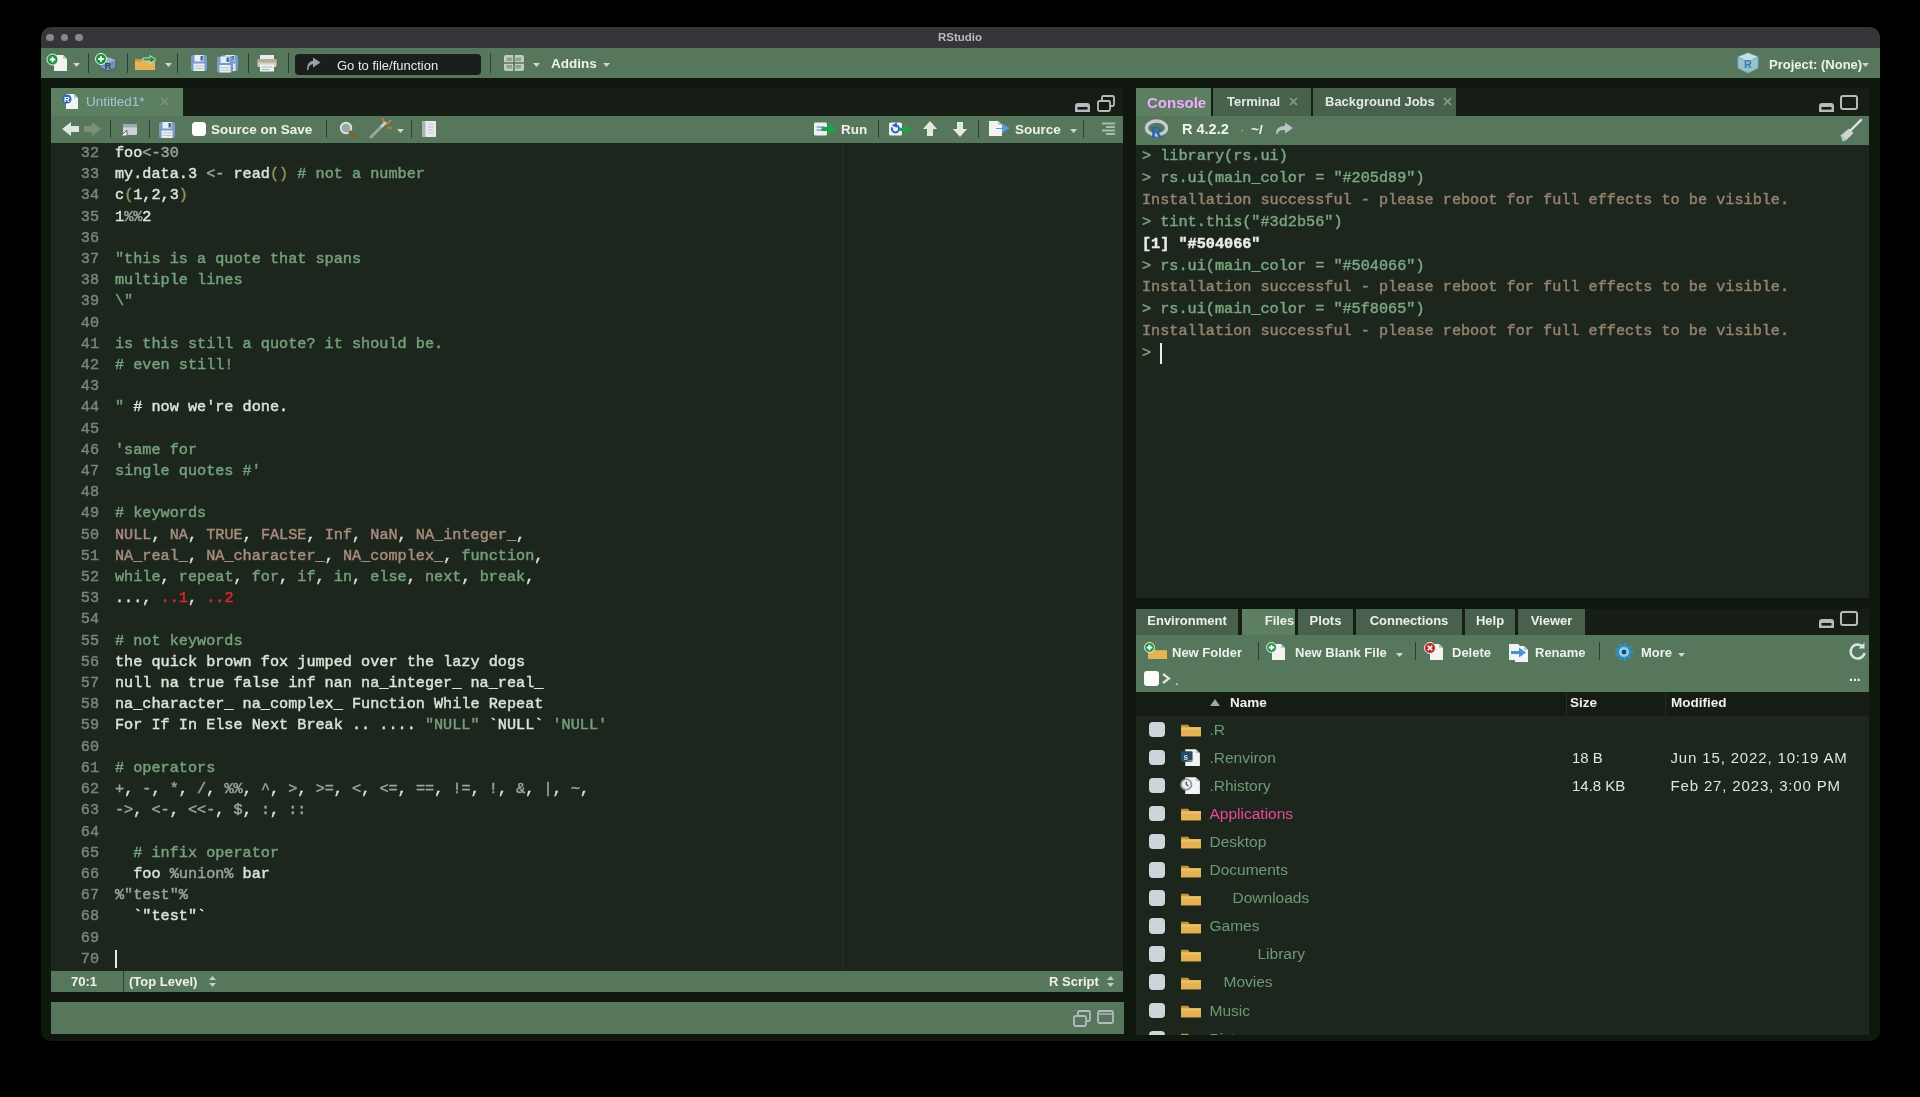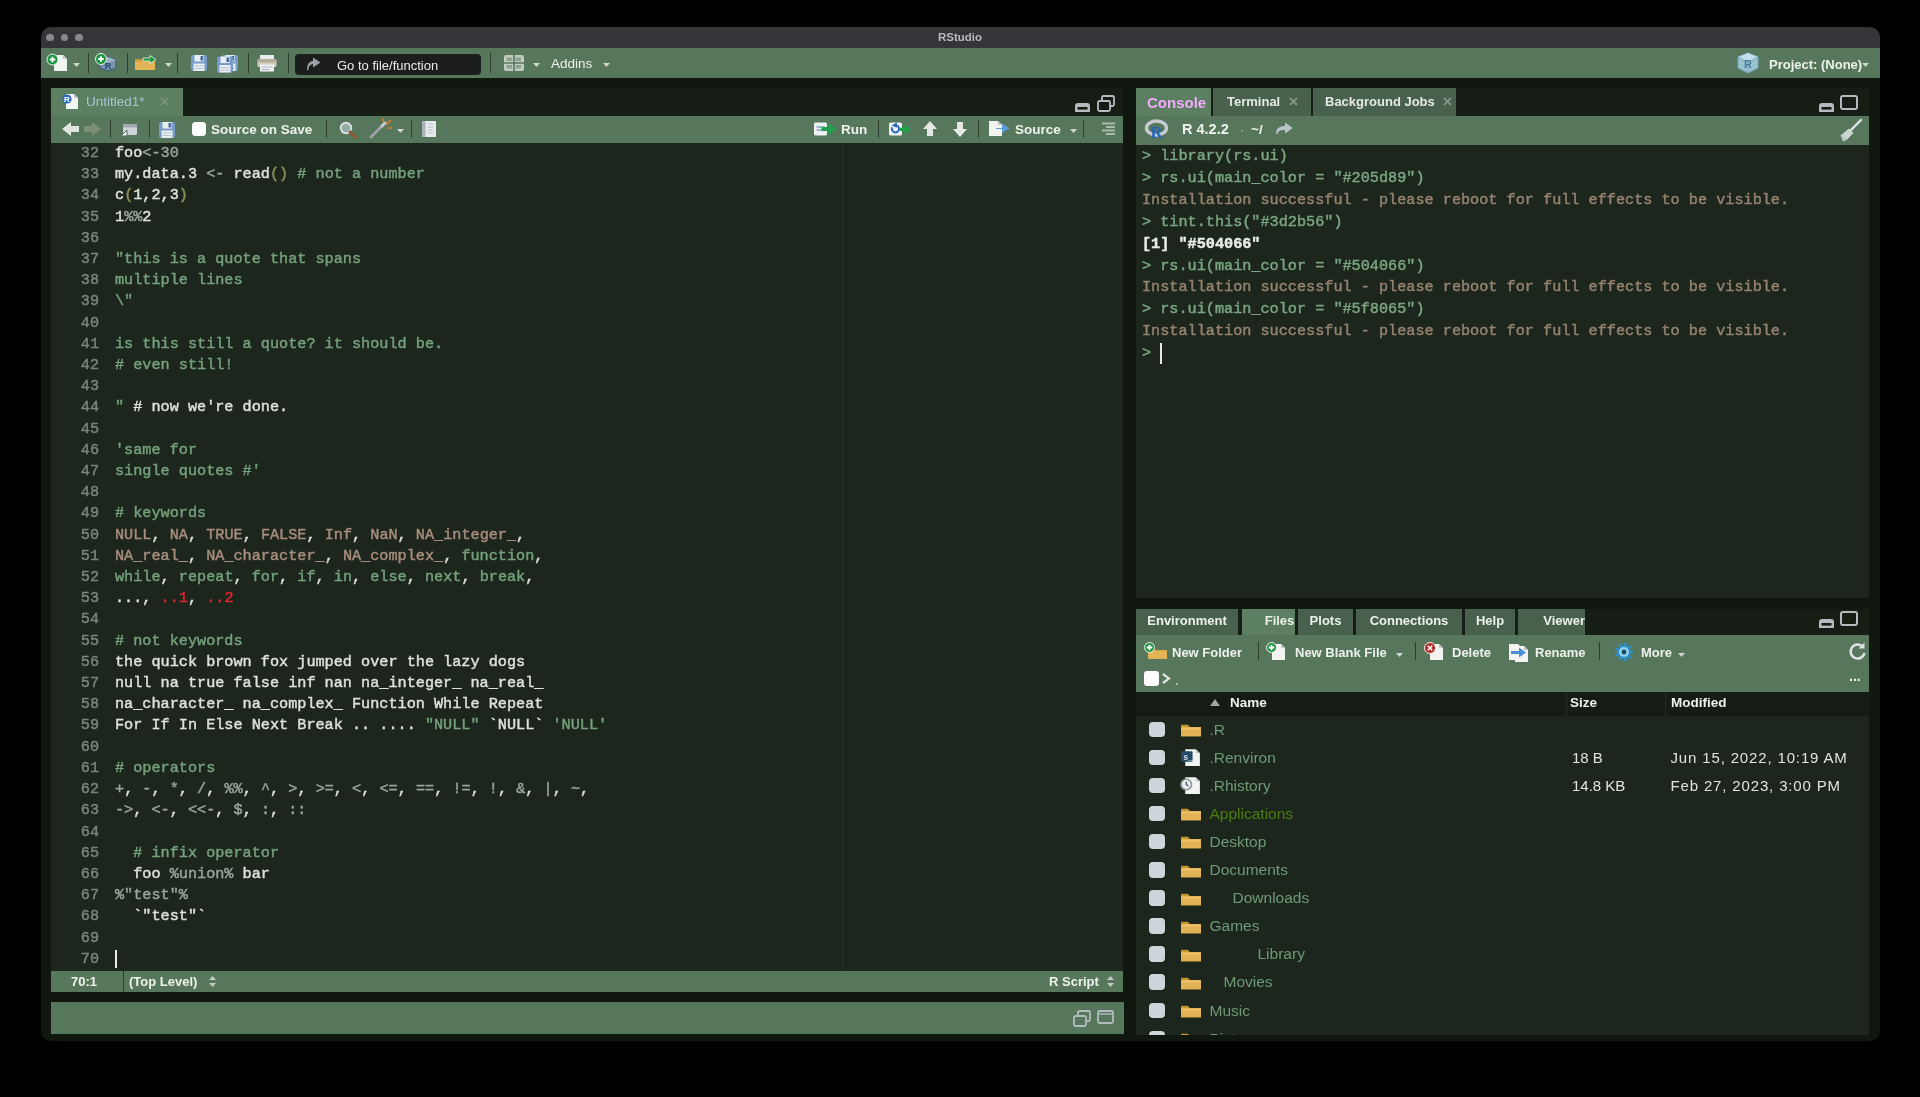--- a/index.html
+++ b/index.html
@@ -81,21 +81,21 @@
     <rect x="1" y="1" width="20" height="16" rx="2" fill="#c2cbc2"></rect>
     <path d="M11 1 V17 M1 9 H21" stroke="#56755a" stroke-width="1.6"></path>
     <rect x="3.5" y="3.5" width="5.5" height="3.5" fill="#8ba38d"></rect>
     <rect x="12.5" y="3.5" width="5.5" height="3.5" fill="#8ba38d"></rect>
     <rect x="3.5" y="11" width="5.5" height="3.5" fill="#8ba38d"></rect>
     <rect x="12.5" y="11" width="5.5" height="3.5" fill="#8ba38d"></rect>
   </svg>
 <svg class="abs" style="left:533px;top:60.5px" width="7" height="7">
     <path d="M0 1.9600000000000002 L7 1.9600000000000002 L3.5 5.95 Z" fill="#cfd6cf"></path>
   </svg>
-<div class="abs ui" style="left:551px;top:56px;font-size:13.5px;font-weight:400;color:#eef1ec;">Addins</div>
+<div class="abs ui" style="left:551px;top:56px;font-size:13.5px;font-weight:700;color:#eef1ec;">Addins</div>
 <svg class="abs" style="left:603px;top:60.5px" width="7" height="7">
     <path d="M0 1.9600000000000002 L7 1.9600000000000002 L3.5 5.95 Z" fill="#cfd6cf"></path>
   </svg>
 <svg class="abs" style="left:1735px;top:51px" width="26" height="24" viewBox="0 0 26 24">
     <path d="M13 2 L23 6 L23 17 L13 22 L3 17 L3 6 Z" fill="#a8cfe0" fill-opacity="0.85" stroke="#6fa7c4" stroke-width="1"></path>
     <path d="M13 2 L23 6 L13 11 L3 6 Z" fill="#c6e2ee" fill-opacity="0.9"></path>
     <path d="M13 11 V22 M3 6 L13 11 L23 6" stroke="#6fa7c4" stroke-width="0.8" fill="none"></path>
     <text x="13" y="16.5" font-size="11" font-weight="bold" fill="#3d7ea3" text-anchor="middle" font-family="Liberation Sans">R</text>
   </svg>
 <div class="abs ui" style="left:1769px;top:56.5px;font-size:13px;font-weight:600;color:#eef1ec;">Project: (None)</div>
@@ -354,21 +354,21 @@
 <div class="abs ui" style="left:1136px;top:613px;width:102px;text-align:center;font-size:13px;font-weight:600;color:#edf0ea;">Environment</div>
 <div class="abs" style="left:1242px;top:609px;width:53px;height:25.5px;background:#5c7e61;"></div>
 <div class="abs ui" style="left:1242px;top:613px;width:75px;text-align:center;font-size:13px;font-weight:600;color:#edf0ea;">Files</div>
 <div class="abs" style="left:1298px;top:609px;width:55px;height:25.5px;background:#48614d;"></div>
 <div class="abs ui" style="left:1298px;top:613px;width:55px;text-align:center;font-size:13px;font-weight:600;color:#edf0ea;">Plots</div>
 <div class="abs" style="left:1356px;top:609px;width:106px;height:25.5px;background:#48614d;"></div>
 <div class="abs ui" style="left:1356px;top:613px;width:106px;text-align:center;font-size:13px;font-weight:600;color:#edf0ea;">Connections</div>
 <div class="abs" style="left:1465px;top:609px;width:50px;height:25.5px;background:#48614d;"></div>
 <div class="abs ui" style="left:1465px;top:613px;width:50px;text-align:center;font-size:13px;font-weight:600;color:#edf0ea;">Help</div>
 <div class="abs" style="left:1518px;top:609px;width:67px;height:25.5px;background:#48614d;"></div>
-<div class="abs ui" style="left:1518px;top:613px;width:67px;text-align:right;font-size:13px;font-weight:600;color:#edf0ea;">Viewer</div>
+<div class="abs ui" style="left:1518px;top:613px;width:67px;text-align:center;font-size:13px;font-weight:600;color:#edf0ea;">Viewer</div>
 <svg class="abs" style="left:1817px;top:612px" width="19" height="17" viewBox="0 0 19 17">
     <path d="M2 10 Q2 7 5 7 L14 7 Q17 7 17 10 L17 16 L2 16 Z" fill="#b4bbbf"></path>
     <rect x="4.5" y="11" width="10" height="2.6" fill="#131b12"></rect>
   </svg>
 <svg class="abs" style="left:1839px;top:610px" width="20" height="19" viewBox="0 0 20 19">
     <rect x="2" y="2" width="16" height="13" rx="2" fill="none" stroke="#b4bbbf" stroke-width="2"></rect>
   </svg>
 <div class="abs" style="left:1136px;top:634.5px;width:733px;height:57px;background:#57775c;"></div>
 <svg class="abs" style="left:1144px;top:642px" width="26" height="20" viewBox="0 0 26 20">
     <path d="M4 6 L4 17 L23 17 L23 8 L12 8 L10 6 Z" fill="#cd9a38"></path>
@@ -461,21 +461,21 @@
     </svg>
     <div class="abs" style="left:73.5px;top:61.2px;font-size:15.5px;color:#6e9a76;">.Rhistory</div>
     <div class="abs" style="left:436px;top:61.2px;font-size:15px;color:#dfe4de;">14.8 KB</div>
     <div class="abs" style="left:534.5px;top:61.2px;font-size:15px;letter-spacing:0.85px;color:#dfe4de;">Feb 27, 2023, 3:00 PM</div>
     <div class="abs" style="left:13px;top:90.30000000000001px;width:15.5px;height:15.5px;background:#ccd5d9;border-radius:4px;"></div>
     <svg class="abs" style="left:44px;top:88.80000000000001px" width="22" height="18" viewBox="0 0 21 17">
       <path d="M1 4.5 L1 15.5 L20 15.5 L20 6.5 L9.5 6.5 L7.5 4.5 Z" fill="#c6952f"></path>
       <path d="M1 7 L20 7 L20 15.5 L1 15.5 Z" fill="#e2b254"></path>
       <path d="M1 7 L20 7 L20 9 L1 9 Z" fill="#ecc26b"></path>
     </svg>
-    <div class="abs" style="left:73.5px;top:89.30000000000001px;font-size:15.5px;color:#4d7c0f;">Applications</div>
+    <div class="abs" style="left:73.5px;top:89.30000000000001px;font-size:15.5px;color:#ec4899;">Applications</div>
     <div class="abs" style="left:13px;top:118.4px;width:15.5px;height:15.5px;background:#ccd5d9;border-radius:4px;"></div>
     <svg class="abs" style="left:44px;top:116.9px" width="22" height="18" viewBox="0 0 21 17">
       <path d="M1 4.5 L1 15.5 L20 15.5 L20 6.5 L9.5 6.5 L7.5 4.5 Z" fill="#c6952f"></path>
       <path d="M1 7 L20 7 L20 15.5 L1 15.5 Z" fill="#e2b254"></path>
       <path d="M1 7 L20 7 L20 9 L1 9 Z" fill="#ecc26b"></path>
     </svg>
     <div class="abs" style="left:73.5px;top:117.4px;font-size:15.5px;color:#6e9a76;">Desktop</div>
     <div class="abs" style="left:13px;top:146.5px;width:15.5px;height:15.5px;background:#ccd5d9;border-radius:4px;"></div>
     <svg class="abs" style="left:44px;top:145.0px" width="22" height="18" viewBox="0 0 21 17">
       <path d="M1 4.5 L1 15.5 L20 15.5 L20 6.5 L9.5 6.5 L7.5 4.5 Z" fill="#c6952f"></path>

